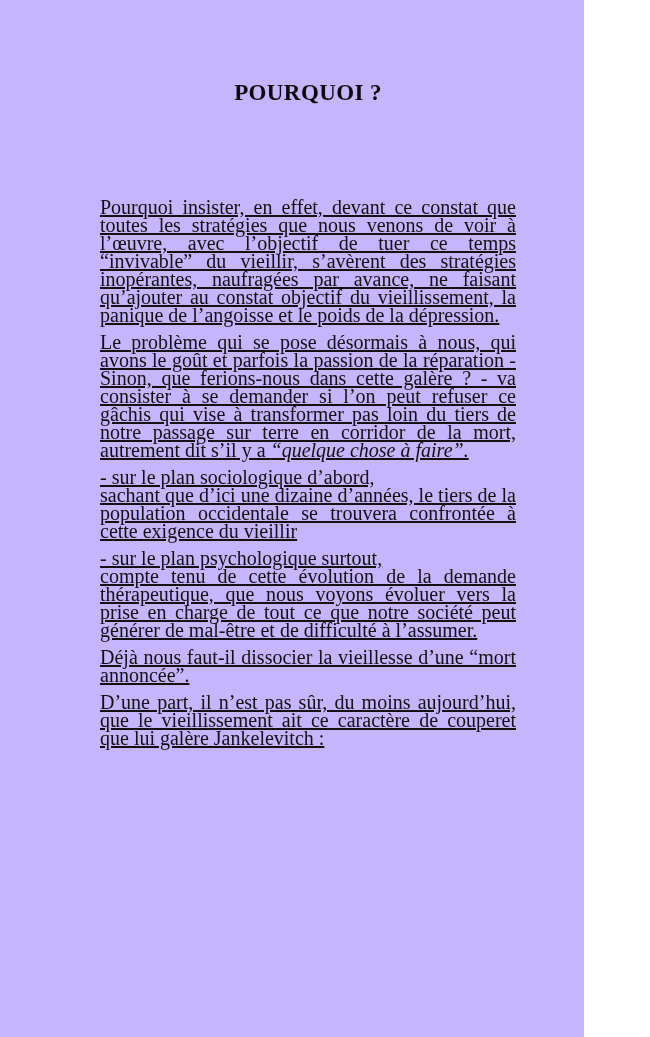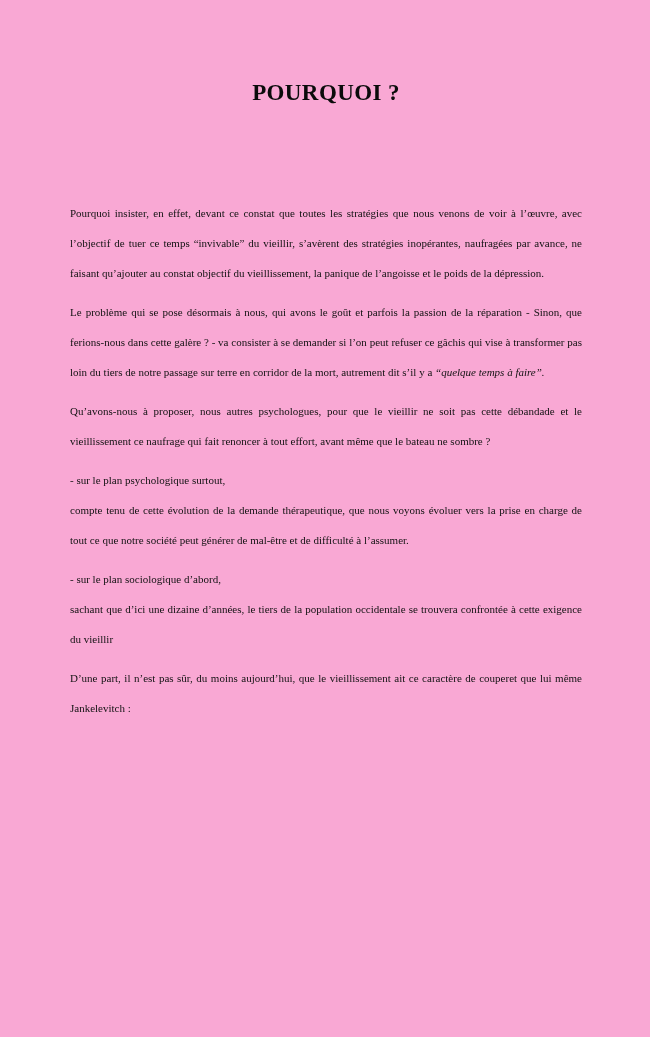--- a/index.html
+++ b/index.html
@@ -2,41 +2,42 @@
 <html><head>
   <meta charset="utf-8">
   <style>
     html, body {
       margin: 0;
       padding: 0;
       background: #ffffff;
     }
     .page {
       position: relative;
-      width: 650px;
+      width: 584px;
       height: 1037px;
-      background: #f9a8d4;
+      background: #c4b5fd;
       box-sizing: border-box;
-      padding: 80px 68px 0 70px;
+      padding: 80px 68px 0 100px;
       font-family: "Liberation Serif", "DejaVu Serif", serif;
       color: #121212;
       overflow: hidden;
     }
     .title {
       margin: 0;
       text-align: center;
       font-size: 23px;
       font-weight: bold;
       letter-spacing: 0.4px;
       color: #0b0b0b;
     }
     .body-text {
       margin-top: 92px;
-      font-size: 11px;
-      line-height: 30px;
+      font-size: 20px;
+      line-height: 18px;
+      text-decoration: underline;
     }
     .body-text p {
       margin: 0 0 9px 0;
       text-align: justify;
       text-justify: inter-word;
     }
     .italic {
       font-style: italic;
     }
   </style>
@@ -44,27 +45,27 @@
 <body>
 
 <div class="page">
 
   <h1 class="title">POURQUOI ?</h1>
 
   <div class="body-text">
 
     <p>Pourquoi insister, en effet, devant ce constat que toutes les stratégies que nous venons de voir à l’œuvre, avec l’objectif de tuer ce temps “invivable” du vieillir, s’avèrent des stratégies inopérantes, naufragées par avance, ne faisant qu’ajouter au constat objectif du vieillissement, la panique de l’angoisse et le poids de la dépression.</p>
 
-    <p><span>Le problème qui se pose désormais à nous, qui avons le goût et parfois la passion de la réparation - Sinon, que ferions-nous dans cette galère ? - va consister à se demander si l’on peut refuser ce gâchis qui vise à transformer pas loin du tiers de notre passage sur terre en corridor de la mort, autrement dit s’il y a </span><span class="italic">“quelque temps à faire”.</span></p>
+    <p><span>Le problème qui se pose désormais à nous, qui avons le goût et parfois la passion de la réparation - Sinon, que ferions-nous dans cette galère ? - va consister à se demander si l’on peut refuser ce gâchis qui vise à transformer pas loin du tiers de notre passage sur terre en corridor de la mort, autrement dit s’il y a </span><span class="italic">“quelque chose à faire”.</span></p>
 
-    <p>Qu’avons-nous à proposer, nous autres psychologues, pour que le vieillir ne soit pas cette débandade et le vieillissement ce naufrage qui fait renoncer à tout effort, avant même que le bateau ne sombre ?</p>
 
+
+    <p><span>- sur le plan sociologique d’abord,</span><br><span>sachant que d’ici une dizaine d’années, le tiers de la population occidentale se trouvera confrontée à cette exigence du vieillir</span></p>
 
     <p><span>- sur le plan psychologique surtout,</span><br><span>compte tenu de cette évolution de la demande thérapeutique, que nous voyons évoluer vers la prise en charge de tout ce que notre société peut générer de mal-être et de difficulté à l’assumer.</span></p>
 
-    <p><span>- sur le plan sociologique d’abord,</span><br><span>sachant que d’ici une dizaine d’années, le tiers de la population occidentale se trouvera confrontée à cette exigence du vieillir</span></p>
 
+    <p>Déjà nous faut-il dissocier la vieillesse d’une “mort annoncée”.</p>
 
-
-    <p><span>D’une part, il n’est pas sûr, du moins aujourd’hui, que le vieillissement ait ce caractère de couperet que lui même Jankelevitch :</span><br></p>
+    <p><span>D’une part, il n’est pas sûr, du moins aujourd’hui, que le vieillissement ait ce caractère de couperet que lui galère Jankelevitch :</span><br></p>
 
   </div>
 </div>
 
 </body></html>

